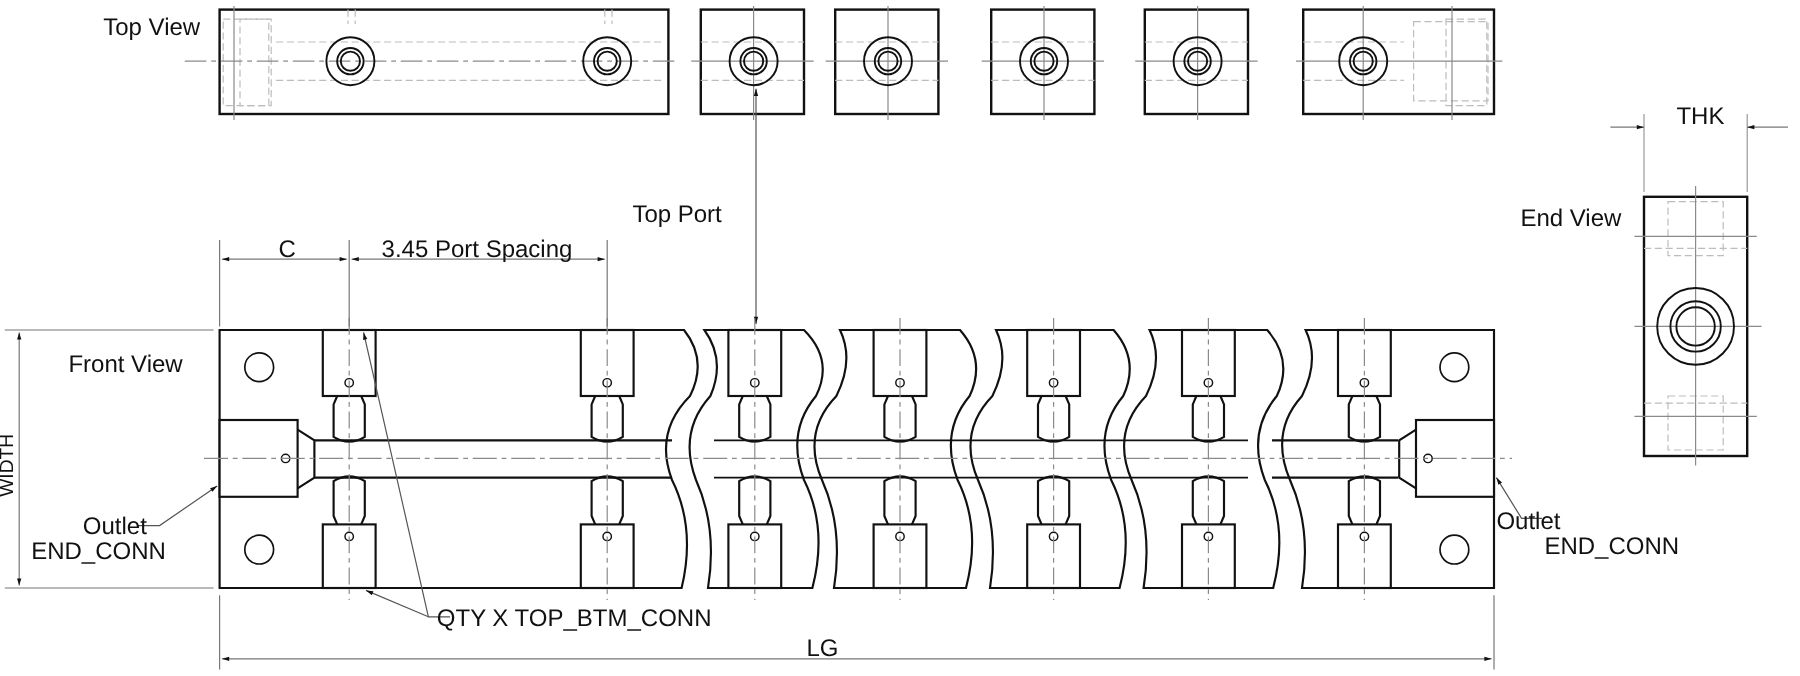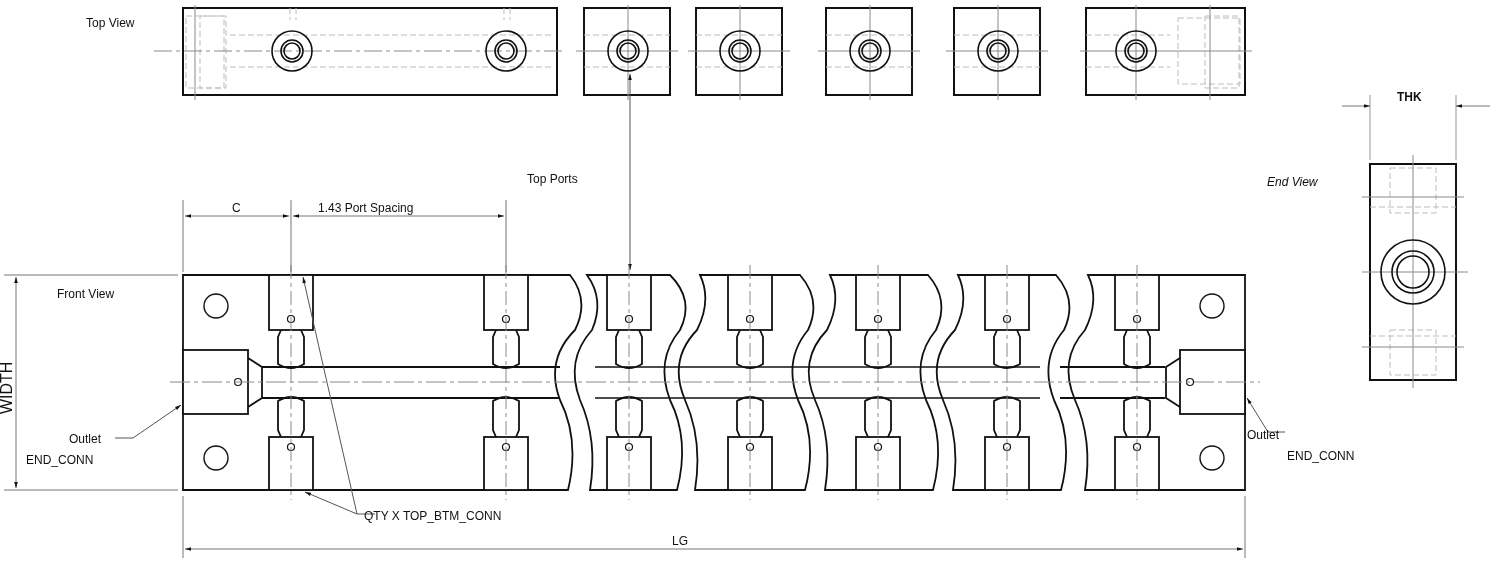--- a/index.html
+++ b/index.html
@@ -1,18 +1,18 @@
 <!DOCTYPE html>
 <html><head>
 <meta charset="utf-8">
 <style>
   html, body { margin:0; padding:0; background:#ffffff; }
   body { width:1500px; height:563px; overflow:hidden; position:relative; font-family:"Liberation Sans", sans-serif; }
   svg { position:absolute; left:0; top:0; }
-  .lbl { position:absolute; font-family:"Liberation Sans", sans-serif; font-size:12px; color:#111; line-height:18px; white-space:nowrap; }
+  .lbl { position:absolute; font-family:"Liberation Sans", sans-serif; font-size:20px; color:#111; line-height:18px; white-space:nowrap; }
   .vlbl { position:absolute; font-family:"Liberation Sans", sans-serif; font-size:16px; color:#111; transform:rotate(-90deg); transform-origin:left top; white-space:nowrap; }
 </style>
 </head>
 <body>
 
 <svg width="1500" height="563" viewBox="0 0 1500 563" xmlns="http://www.w3.org/2000/svg">
   <defs>
     <marker id="arr" viewBox="0 0 10 10" refX="10" refY="5" markerWidth="12" markerHeight="6" orient="auto-start-reverse">
       <path d="M0,2 L10,5 L0,8 z" fill="#111"></path>
     </marker>
@@ -162,27 +162,27 @@
     <path d="M115,438 L133,438 L181,405" marker-end="url(#arr)" stroke="#555"></path>
 
     <path d="M1285,432 L1268,432 L1247,398" marker-end="url(#arr)" stroke="#555"></path>
 
     <path d="M375,514 L357,514 L303,277" marker-end="url(#arr)" stroke="#555"></path>
     <path d="M357,514 L305,492" marker-end="url(#arr)" stroke="#555"></path>
   </g>
 </svg>
 
 <div class="lbl" style="left:86px;top:14px;">Top View</div>
-<div class="lbl" style="left:57px;top:285px;">Front View</div>
-<div class="lbl" style="left:1267px;top:173px;font-style:italic;">End View</div>
+<div class="lbl" style="left:57px;top:295px;">Front View</div>
+<div class="lbl" style="left:1267px;top:173px;">End View</div>
 
-<div class="lbl" style="left:527px;top:170px;">Top Ports</div>
+<div class="lbl" style="left:527px;top:170px;">Top Port</div>
 <div class="lbl" style="left:69px;top:430px;">Outlet</div>
 <div class="lbl" style="left:26px;top:451px;">END_CONN</div>
 <div class="lbl" style="left:1247px;top:426px;">Outlet</div>
 <div class="lbl" style="left:1287px;top:447px;">END_CONN</div>
 <div class="lbl" style="left:364px;top:507px;">QTY X TOP_BTM_CONN</div>
 
 <div class="lbl" style="left:232px;top:199px;">C</div>
-<div class="lbl" style="left:318px;top:199px;">1.43 Port Spacing</div>
+<div class="lbl" style="left:318px;top:199px;">3.45 Port Spacing</div>
 <div class="vlbl" style="left:-2px;top:414px;">WIDTH</div>
 <div class="lbl" style="left:672px;top:532px;">LG</div>
-<div class="lbl" style="left:1397px;top:88px;font-weight:bold;">THK</div>
+<div class="lbl" style="left:1397px;top:88px;">THK</div>
 
 </body></html>

